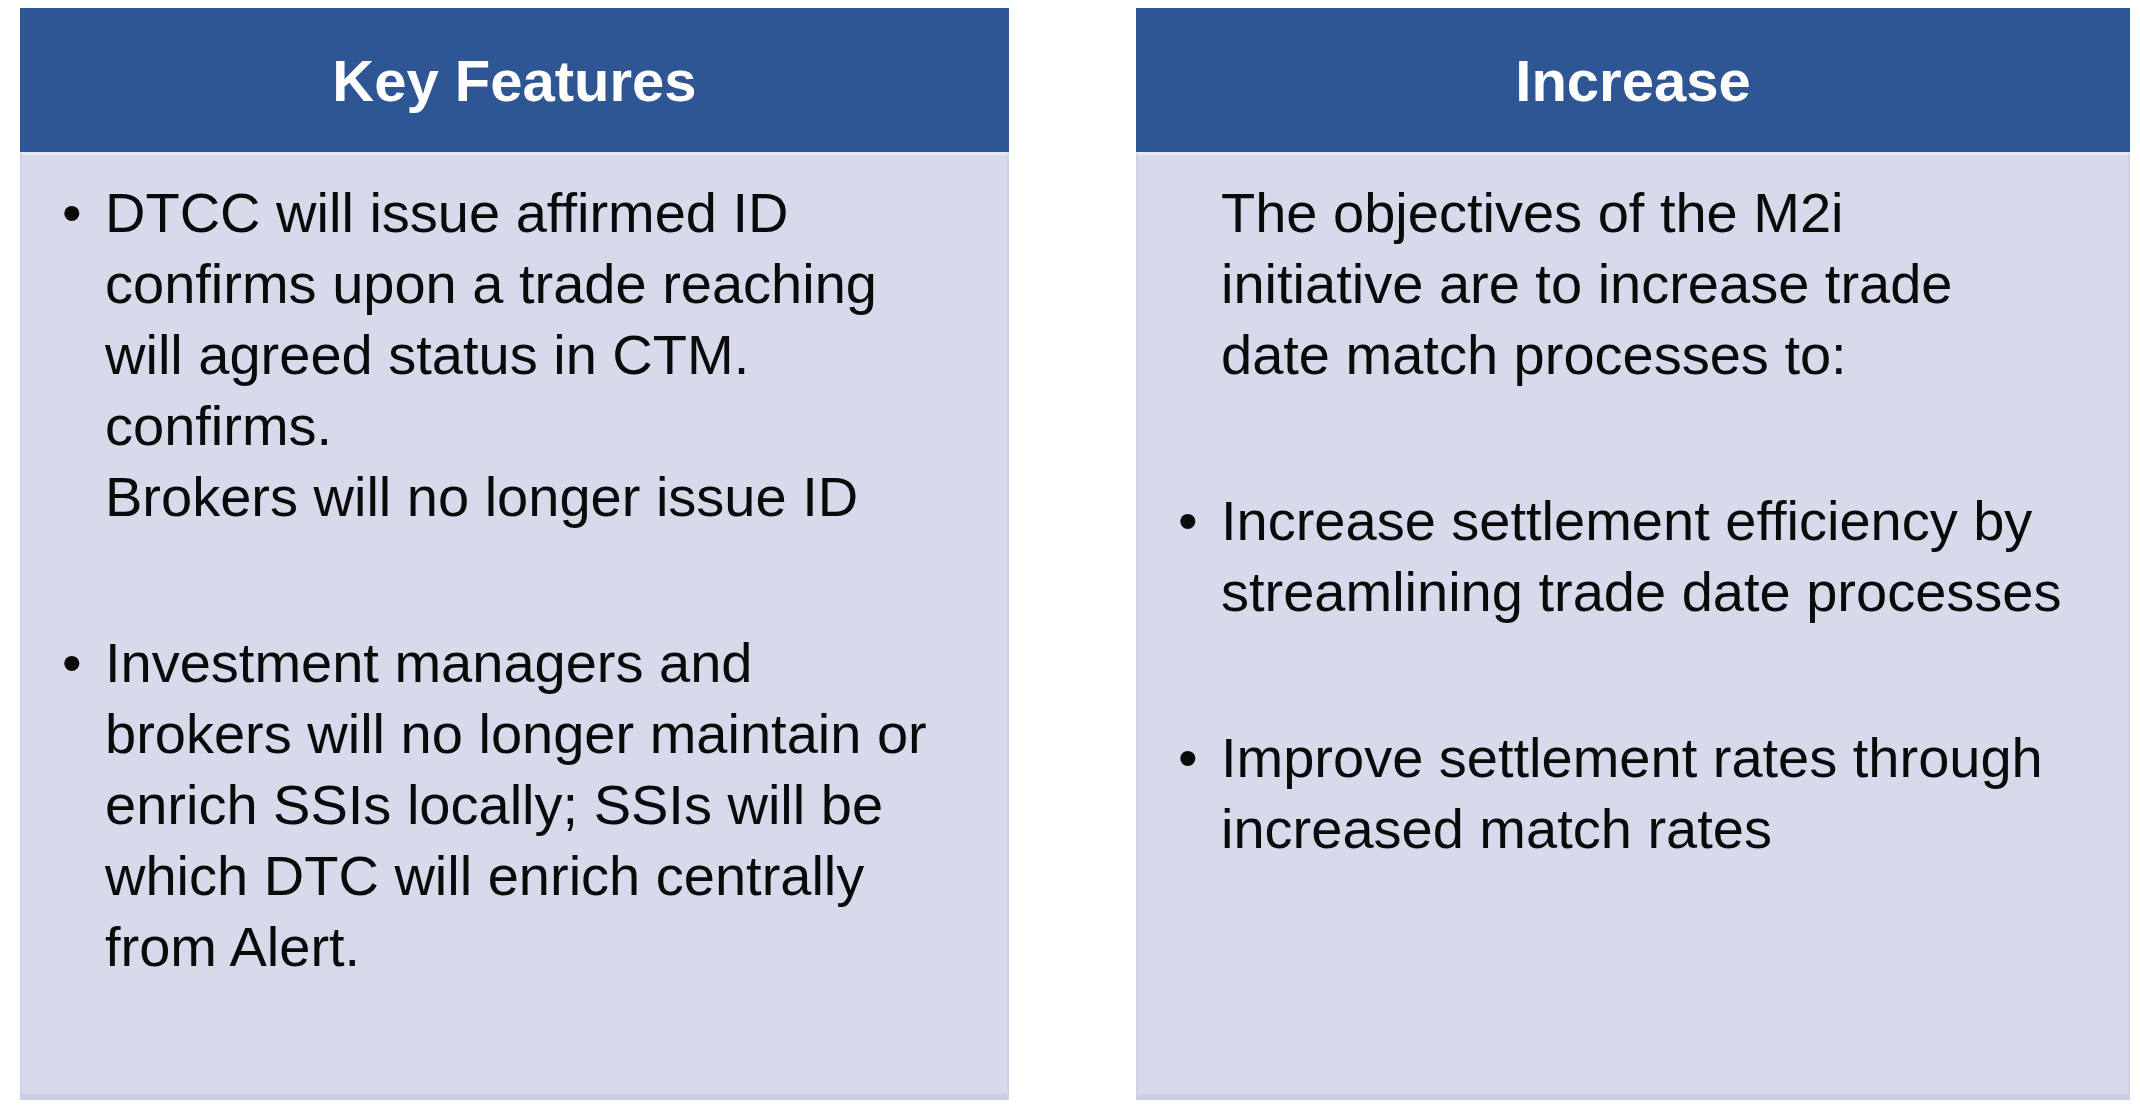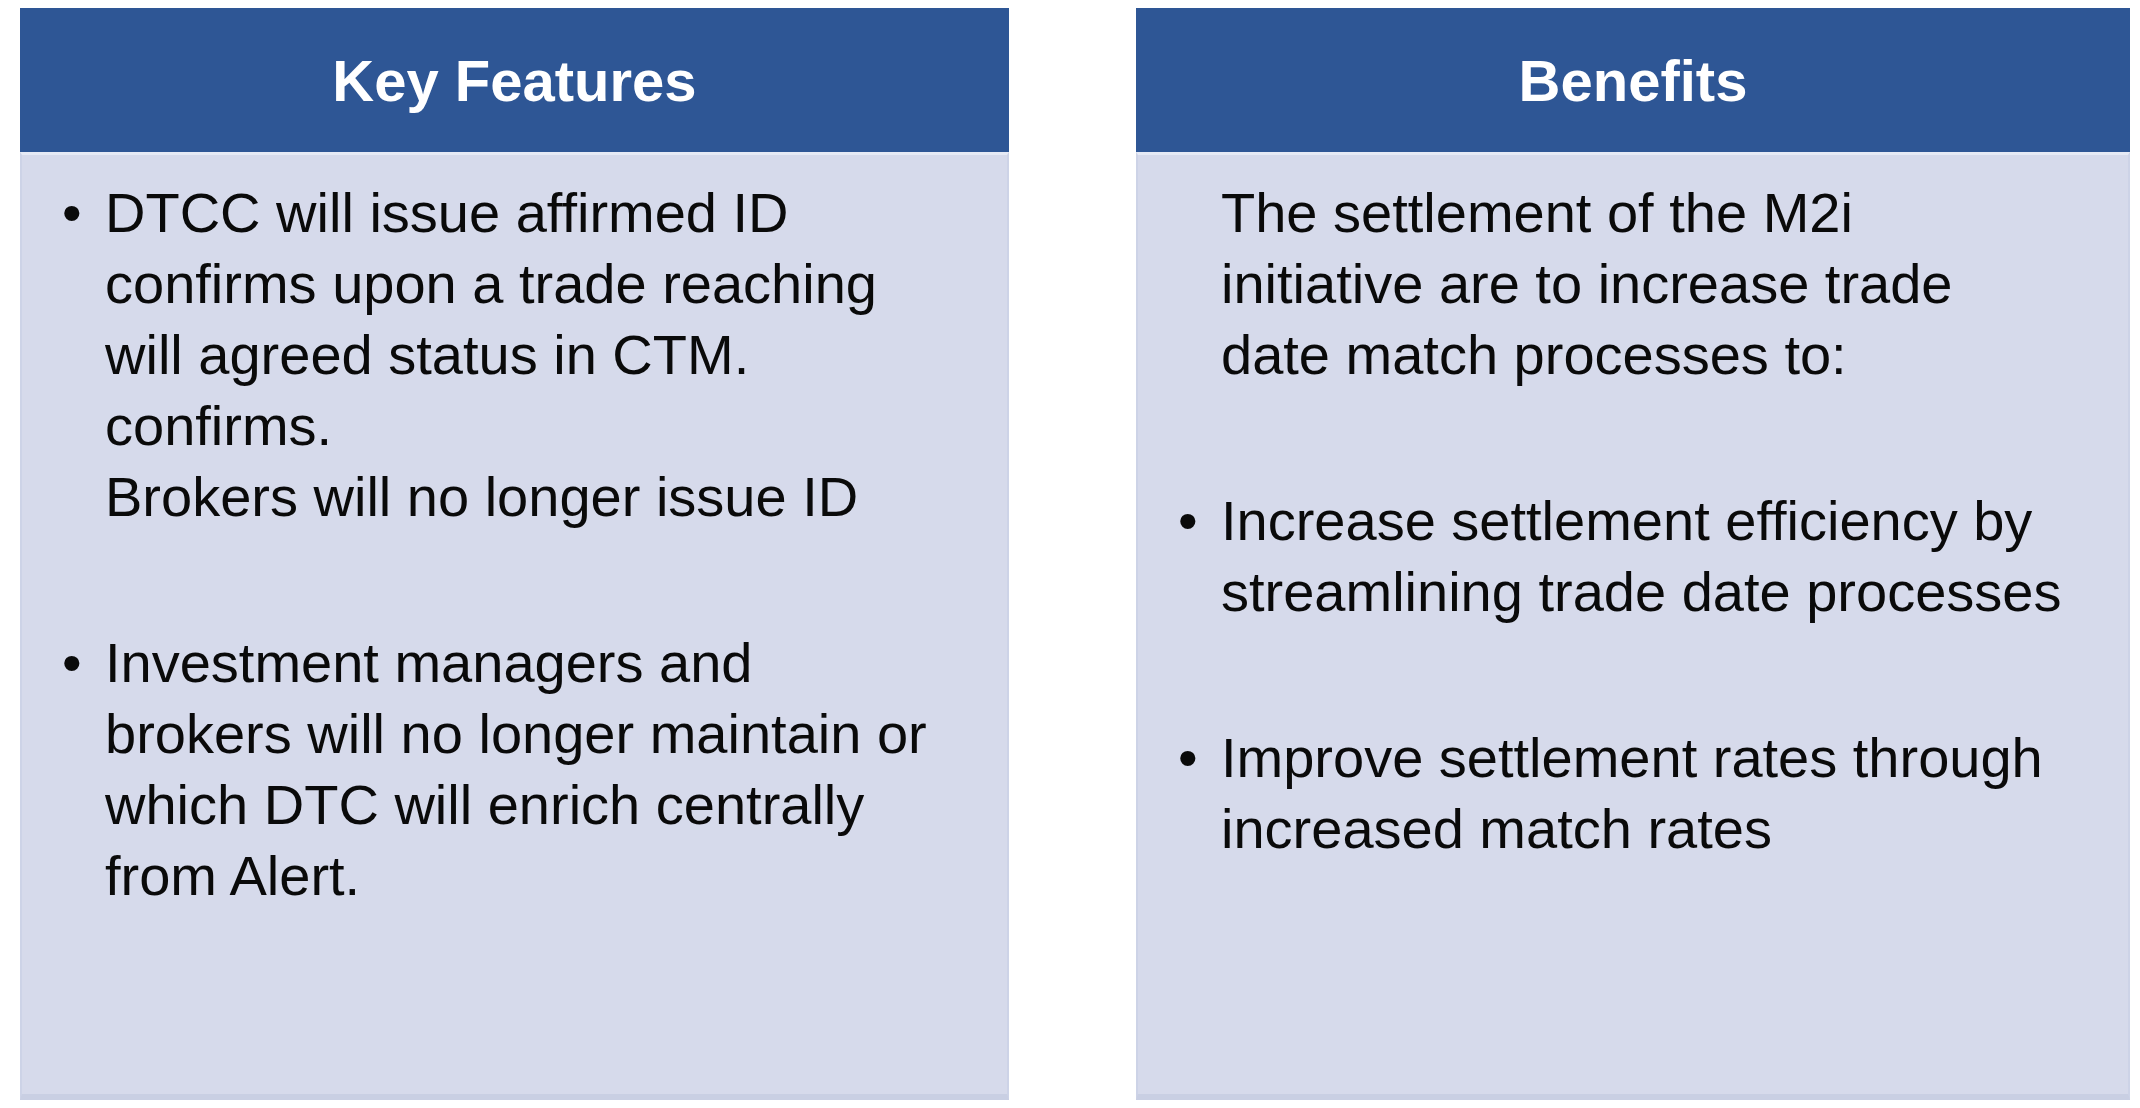--- a/index.html
+++ b/index.html
@@ -95,38 +95,39 @@
           <span class="line">confirms.</span>
           <span class="line">Brokers will no longer issue ID</span>
         </span>
       </div>
 
       <div class="para bullet">
         <span class="marker">•</span>
         <span class="para-lines">
           <span class="line">Investment managers and</span>
           <span class="line">brokers will no longer maintain or</span>
+          <span class="line">enrich SSIs locally; SSIs will be</span>
           <span class="line">which DTC will enrich centrally</span>
           <span class="line">from Alert.</span>
         </span>
       </div>
 
     </div>
   </div>
 
   <div class="panel panel-right">
     <div class="panel-header">
-      <span>Benefits</span>
+      <span>Increase</span>
     </div>
     <div class="panel-body">
 
       <div class="para intro">
         <span class="marker">•</span>
         <span class="para-lines">
-          <span class="line">The settlement of the M2i</span>
+          <span class="line">The objectives of the M2i</span>
           <span class="line">initiative are to increase trade</span>
           <span class="line">date match processes to:</span>
         </span>
       </div>
 
       <div class="para bullet">
         <span class="marker">•</span>
         <span class="para-lines">
           <span class="line">Increase settlement efficiency by</span>
           <span class="line">streamlining trade date processes</span>

